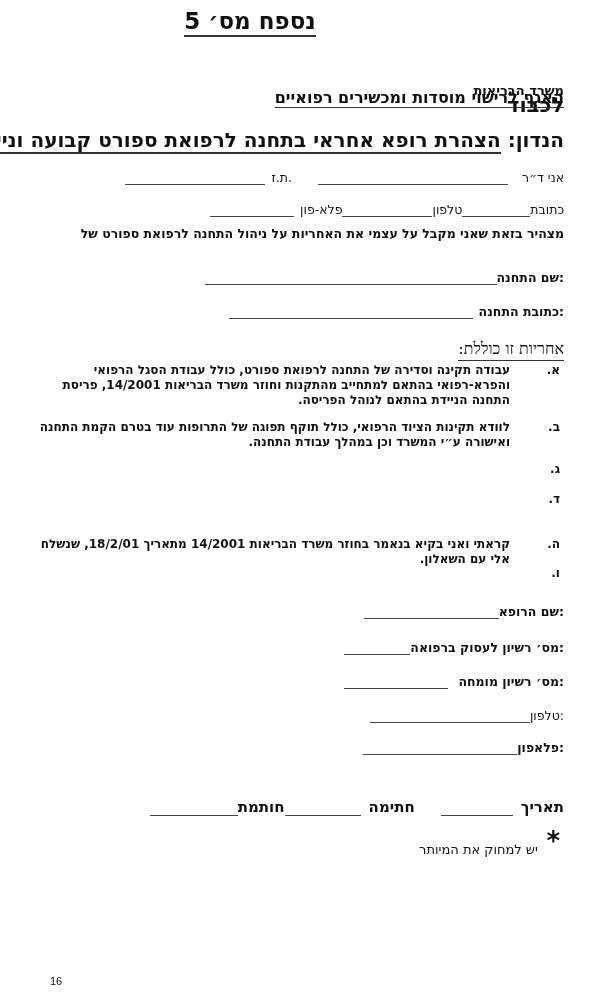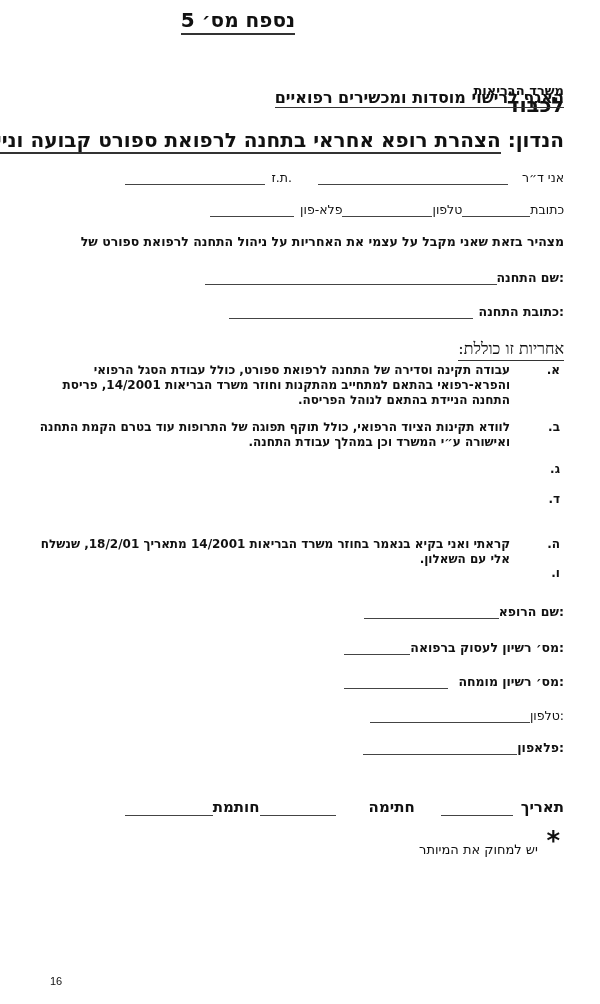--- a/index.html
+++ b/index.html
@@ -1,20 +1,20 @@
 <!DOCTYPE html>
 <html><head>
 <meta charset="utf-8">
 <style>
   html, body { margin: 0; padding: 0; background: #ffffff; }
   body { width: 600px; height: 1004px; position: relative; overflow: hidden;
          font-family: "DejaVu Sans", "Liberation Sans", sans-serif; color: #111; }
   .abs { position: absolute; }
   .rtl { direction: rtl; unicode-bidi: plaintext; }
-  .title { top: 8px; left: 0; width: 476px; text-align: center; font-size: 20px; font-weight: bold; }
+  .title { top: 8px; left: 12px; width: 476px; text-align: center; font-size: 23px; font-weight: bold; }
   .title span { border-bottom: 2px solid #333; padding-bottom: 1px; }
   .to { right: 36px; top: 52px; font-size: 21px; font-weight: bold; text-align: right; margin-top: 41px; }
   .ministry { right: 36px; top: 83px; font-size: 13px; font-weight: bold; }
   .dept { right: 36px; top: 88px; font-size: 16px; font-weight: bold; border-bottom: 1.5px solid #333; }
   .subject { right: 36px; top: 128px; font-size: 20px; font-weight: bold; white-space: nowrap; }
   .subject .u { border-bottom: 2px solid #333; }
   .row { right: 36px; font-size: 12.5px; white-space: nowrap; display: flex; flex-direction: row-reverse; align-items: flex-end; }
   .line { display: inline-block; border-bottom: 1px solid #444; height: 14px; }
   .para { right: 36px; font-size: 12.5px; font-weight: bold; }
   .section-h { right: 36px; top: 338px; font-family: "DejaVu Serif", serif; font-size: 16px; border-bottom: 1.5px solid #333; line-height: 22px; }
@@ -49,21 +49,21 @@
 
 <div class="abs row" style="top:202px;">
   <span>כתובת</span>
   <span class="line" style="width:68px;"></span>
   <span>טלפון</span>
   <span class="line" style="width:90px;"></span>
   <span>פלא-פון</span>
   <span class="line" style="width:84px; margin-right:6px;"></span>
 </div>
 
-<div class="abs rtl para" style="top:234px;">מצהיר בזאת שאני מקבל על עצמי את האחריות על ניהול התחנה לרפואת ספורט של</div>
+<div class="abs rtl para" style="top:226px;">מצהיר בזאת שאני מקבל על עצמי את האחריות על ניהול התחנה לרפואת ספורט של</div>
 
 <div class="abs row" style="top:270px; font-weight:bold;">
   <span>שם התחנה:</span>
   <span class="line" style="width:292px;"></span>
 </div>
 
 <div class="abs row" style="top:304px; font-weight:bold;">
   <span>כתובת התחנה:</span>
   <span class="line" style="width:244px; margin-right:6px;"></span>
 </div>
@@ -109,21 +109,21 @@
   <span class="line" style="width:160px;"></span>
 </div>
 <div class="abs row" style="top:740px; font-weight:bold;">
   <span>פלאפון:</span>
   <span class="line" style="width:154px;"></span>
 </div>
 
 <div class="abs sig">
   <span>תאריך</span>
   <span class="line" style="width:72px; margin-right:8px; height:16px;"></span>
-  <span style="margin-right:26px;margin-left:25px;">חתימה</span>
+  <span style="margin-right:26px;">חתימה</span>
   <span class="line" style="width:76px; margin-right:8px; height:16px;"></span>
   <span>חותמת</span>
   <span class="line" style="width:88px; height:16px;"></span>
 </div>
 
 <div class="abs star">*</div>
 <div class="abs rtl note">יש למחוק את המיותר</div>
 
 <div class="abs page-num">16</div>
 

